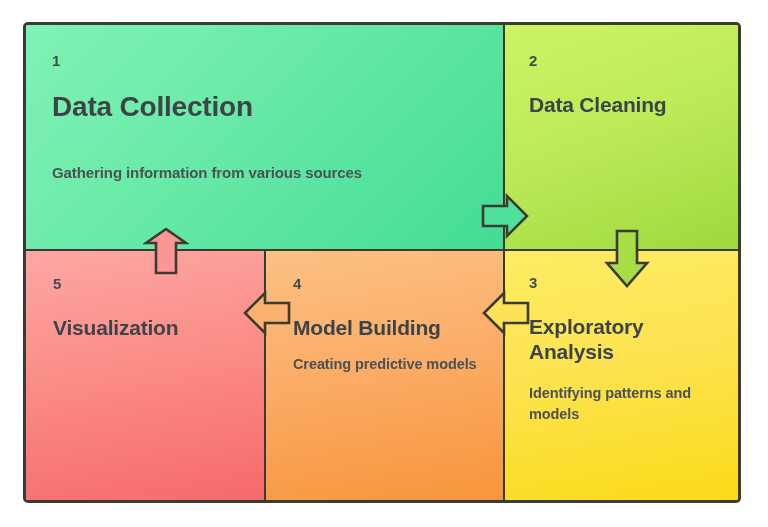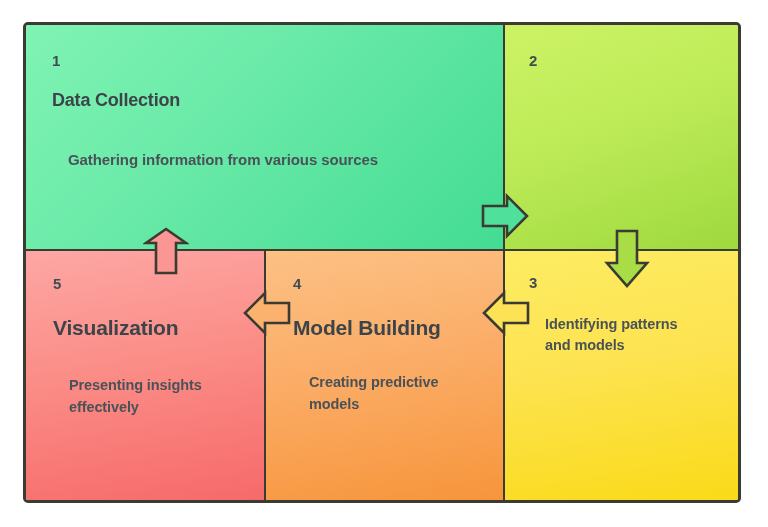--- a/index.html
+++ b/index.html
@@ -53,21 +53,21 @@
     line-height: 1.22;
     margin: 0 0 20px 0;
     letter-spacing: -0.2px;
   }
 
   .panel-desc {
     font-size: 14.5px;
     font-weight: bold;
     color: #4a5257;
     line-height: 1.5;
-    margin: 16px;
+    margin: 0;
     letter-spacing: -0.1px;
   }
 
   
   #panel-1 {
     left: 0; top: 0;
     width: 479px; height: 226px;
     background: linear-gradient(135deg, #80f3b4 0%, #6aeaa8 40%, #43dc93 100%);
     border-right: 2px solid #3b3b32;
     border-bottom: 2px solid #3b3b32;
@@ -90,31 +90,31 @@
     background: linear-gradient(170deg, #fcc184 0%, #fbad68 45%, #f7953b 100%);
     border-right: 2px solid #3b3b32;
   }
   #panel-3 {
     left: 479px; top: 226px;
     width: 233px; height: 249px;
     background: linear-gradient(170deg, #fdec62 0%, #fde351 45%, #fada18 100%);
   }
 
   #panel-1 .panel-number { margin-bottom: 20px; }
-  #panel-1 .panel-title  { font-size: 18px; margin-bottom: 38px; }
+  #panel-1 .panel-title  { font-size: 28px; margin-bottom: 38px; }
   #panel-1 .panel-desc   { font-size: 15px; }
 
   #panel-2 .panel-inner { padding-left: 24px; padding-top: 28px; }
   #panel-2 .panel-title { font-size: 21px; }
 
   #panel-3 .panel-inner { padding-top: 24px; padding-left: 24px; }
   #panel-3 .panel-title { font-size: 21px; margin-bottom: 18px; }
 
   #panel-4 .panel-inner { padding-top: 25px; padding-left: 27px; }
-  #panel-4 .panel-title { font-size: 21px; margin-bottom: 32px; }
+  #panel-4 .panel-title { font-size: 21px; margin-bottom: 14px; }
 
   #panel-5 .panel-inner { padding-top: 25px; padding-left: 27px; }
   #panel-5 .panel-title { font-size: 21px; margin-bottom: 35px; }
 
   
   .arrow {
     position: absolute;
     pointer-events: none;
   }
   #arrow-1-to-2 { left: 455px; top: 168px; width: 48px; height: 46px; }
@@ -132,42 +132,43 @@
     <div class="panel-inner">
       <div class="panel-number">1</div>
       <div class="panel-title">Data Collection</div>
       <div class="panel-desc">Gathering information from various sources</div>
     </div>
   </div>
 
   <div class="panel" id="panel-2">
     <div class="panel-inner">
       <div class="panel-number">2</div>
+      <div class="panel-title">Data Cleaning</div>
     </div>
   </div>
 
   <div class="panel" id="panel-5">
     <div class="panel-inner">
       <div class="panel-number">5</div>
       <div class="panel-title">Visualization</div>
-      <div class="panel-desc">Presenting insights effectively</div>
     </div>
   </div>
 
   <div class="panel" id="panel-4">
     <div class="panel-inner">
       <div class="panel-number">4</div>
       <div class="panel-title">Model Building</div>
       <div class="panel-desc">Creating predictive models</div>
     </div>
   </div>
 
   <div class="panel" id="panel-3">
     <div class="panel-inner">
       <div class="panel-number">3</div>
+      <div class="panel-title">Exploratory Analysis</div>
       <div class="panel-desc">Identifying patterns and models</div>
     </div>
   </div>
 
   <svg class="arrow" id="arrow-1-to-2" viewBox="0 0 48 46">
     <path d="M2 13 H26 V3 L46 23 L26 43 V33 H2 Z" fill="#4fe09b" stroke="#3b3b32" stroke-width="2.6" stroke-linejoin="miter"></path>
   </svg>
 
   <svg class="arrow" id="arrow-2-to-3" viewBox="0 0 46 60">
     <path d="M13 2 V34 H3 L23 57 L43 34 H33 V2 Z" fill="#a8dd46" stroke="#3b3b32" stroke-width="2.6" stroke-linejoin="miter"></path>

